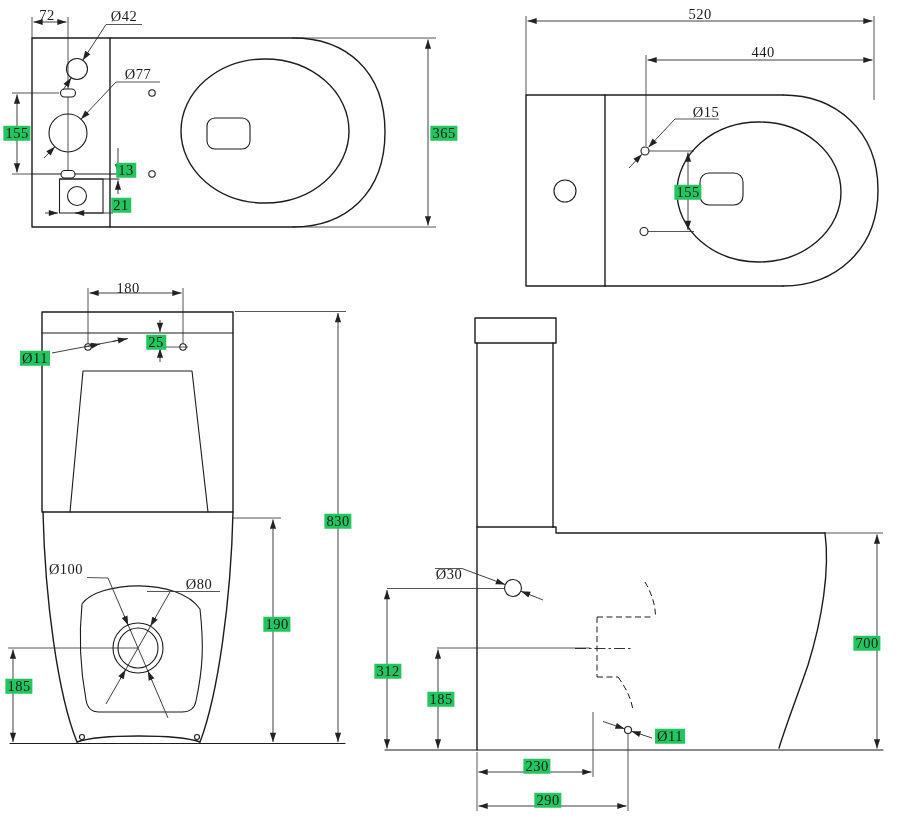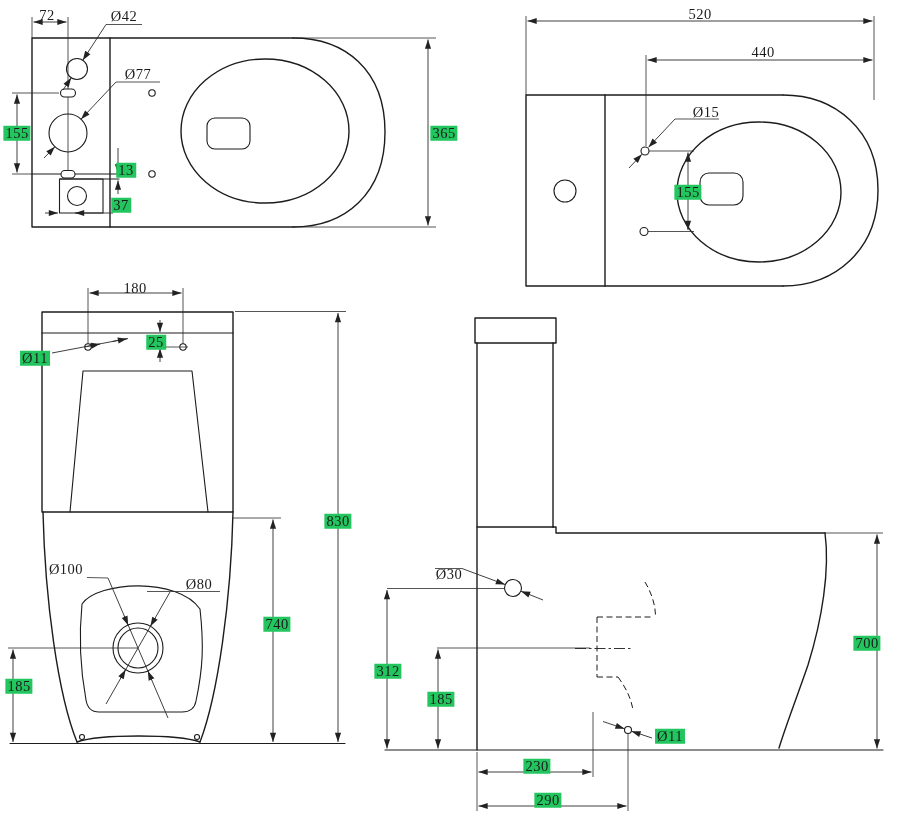--- a/index.html
+++ b/index.html
@@ -207,33 +207,33 @@
     <line class="thin" x1="825" y1="533" x2="883" y2="533"></line>
     <line class="dim" x1="877" y1="534.5" x2="877" y2="748.5" marker-start="url(#arr)" marker-end="url(#arr)"></line>
   </g>
 </svg>
 
 <span class="lbl" style="left:47px;top:15px;">72</span>
 <span class="lbl" style="left:124px;top:16px;">Ø42</span>
 <span class="lbl" style="left:138px;top:74px;">Ø77</span>
 <span class="lbl bg" style="left:17px;top:133px;">155</span>
 <span class="lbl bg" style="left:126px;top:140px;margin-top:30px;">13</span>
-<span class="lbl bg" style="left:121px;top:205px;">37</span>
+<span class="lbl bg" style="left:121px;top:205px;">21</span>
 <span class="lbl bg" style="left:444px;top:133px;">365</span>
 
 <span class="lbl" style="left:700px;top:14px;">520</span>
 <span class="lbl" style="left:763px;top:52px;">440</span>
 <span class="lbl" style="left:706px;top:112px;">Ø15</span>
 <span class="lbl bg" style="left:688px;top:192px;">155</span>
 
-<span class="lbl" style="left:135px;top:288px;">180</span>
+<span class="lbl" style="left:128px;top:288px;">180</span>
 <span class="lbl bg" style="left:156px;top:342px;">25</span>
 <span class="lbl bg" style="left:35px;top:358px;">Ø11</span>
 <span class="lbl bg" style="left:338px;top:521px;">830</span>
-<span class="lbl bg" style="left:277px;top:624px;">740</span>
+<span class="lbl bg" style="left:277px;top:624px;">190</span>
 <span class="lbl bg" style="left:19px;top:686px;">185</span>
 <span class="lbl" style="left:66px;top:569px;">Ø100</span>
 <span class="lbl" style="left:199px;top:584px;">Ø80</span>
 
 <span class="lbl" style="left:449px;top:574px;">Ø30</span>
 <span class="lbl bg" style="left:388px;top:671px;">312</span>
 <span class="lbl bg" style="left:441px;top:699px;">185</span>
 <span class="lbl bg" style="left:537px;top:766px;">230</span>
 <span class="lbl bg" style="left:548px;top:800px;">290</span>
 <span class="lbl bg" style="left:670px;top:736px;">Ø11</span>

